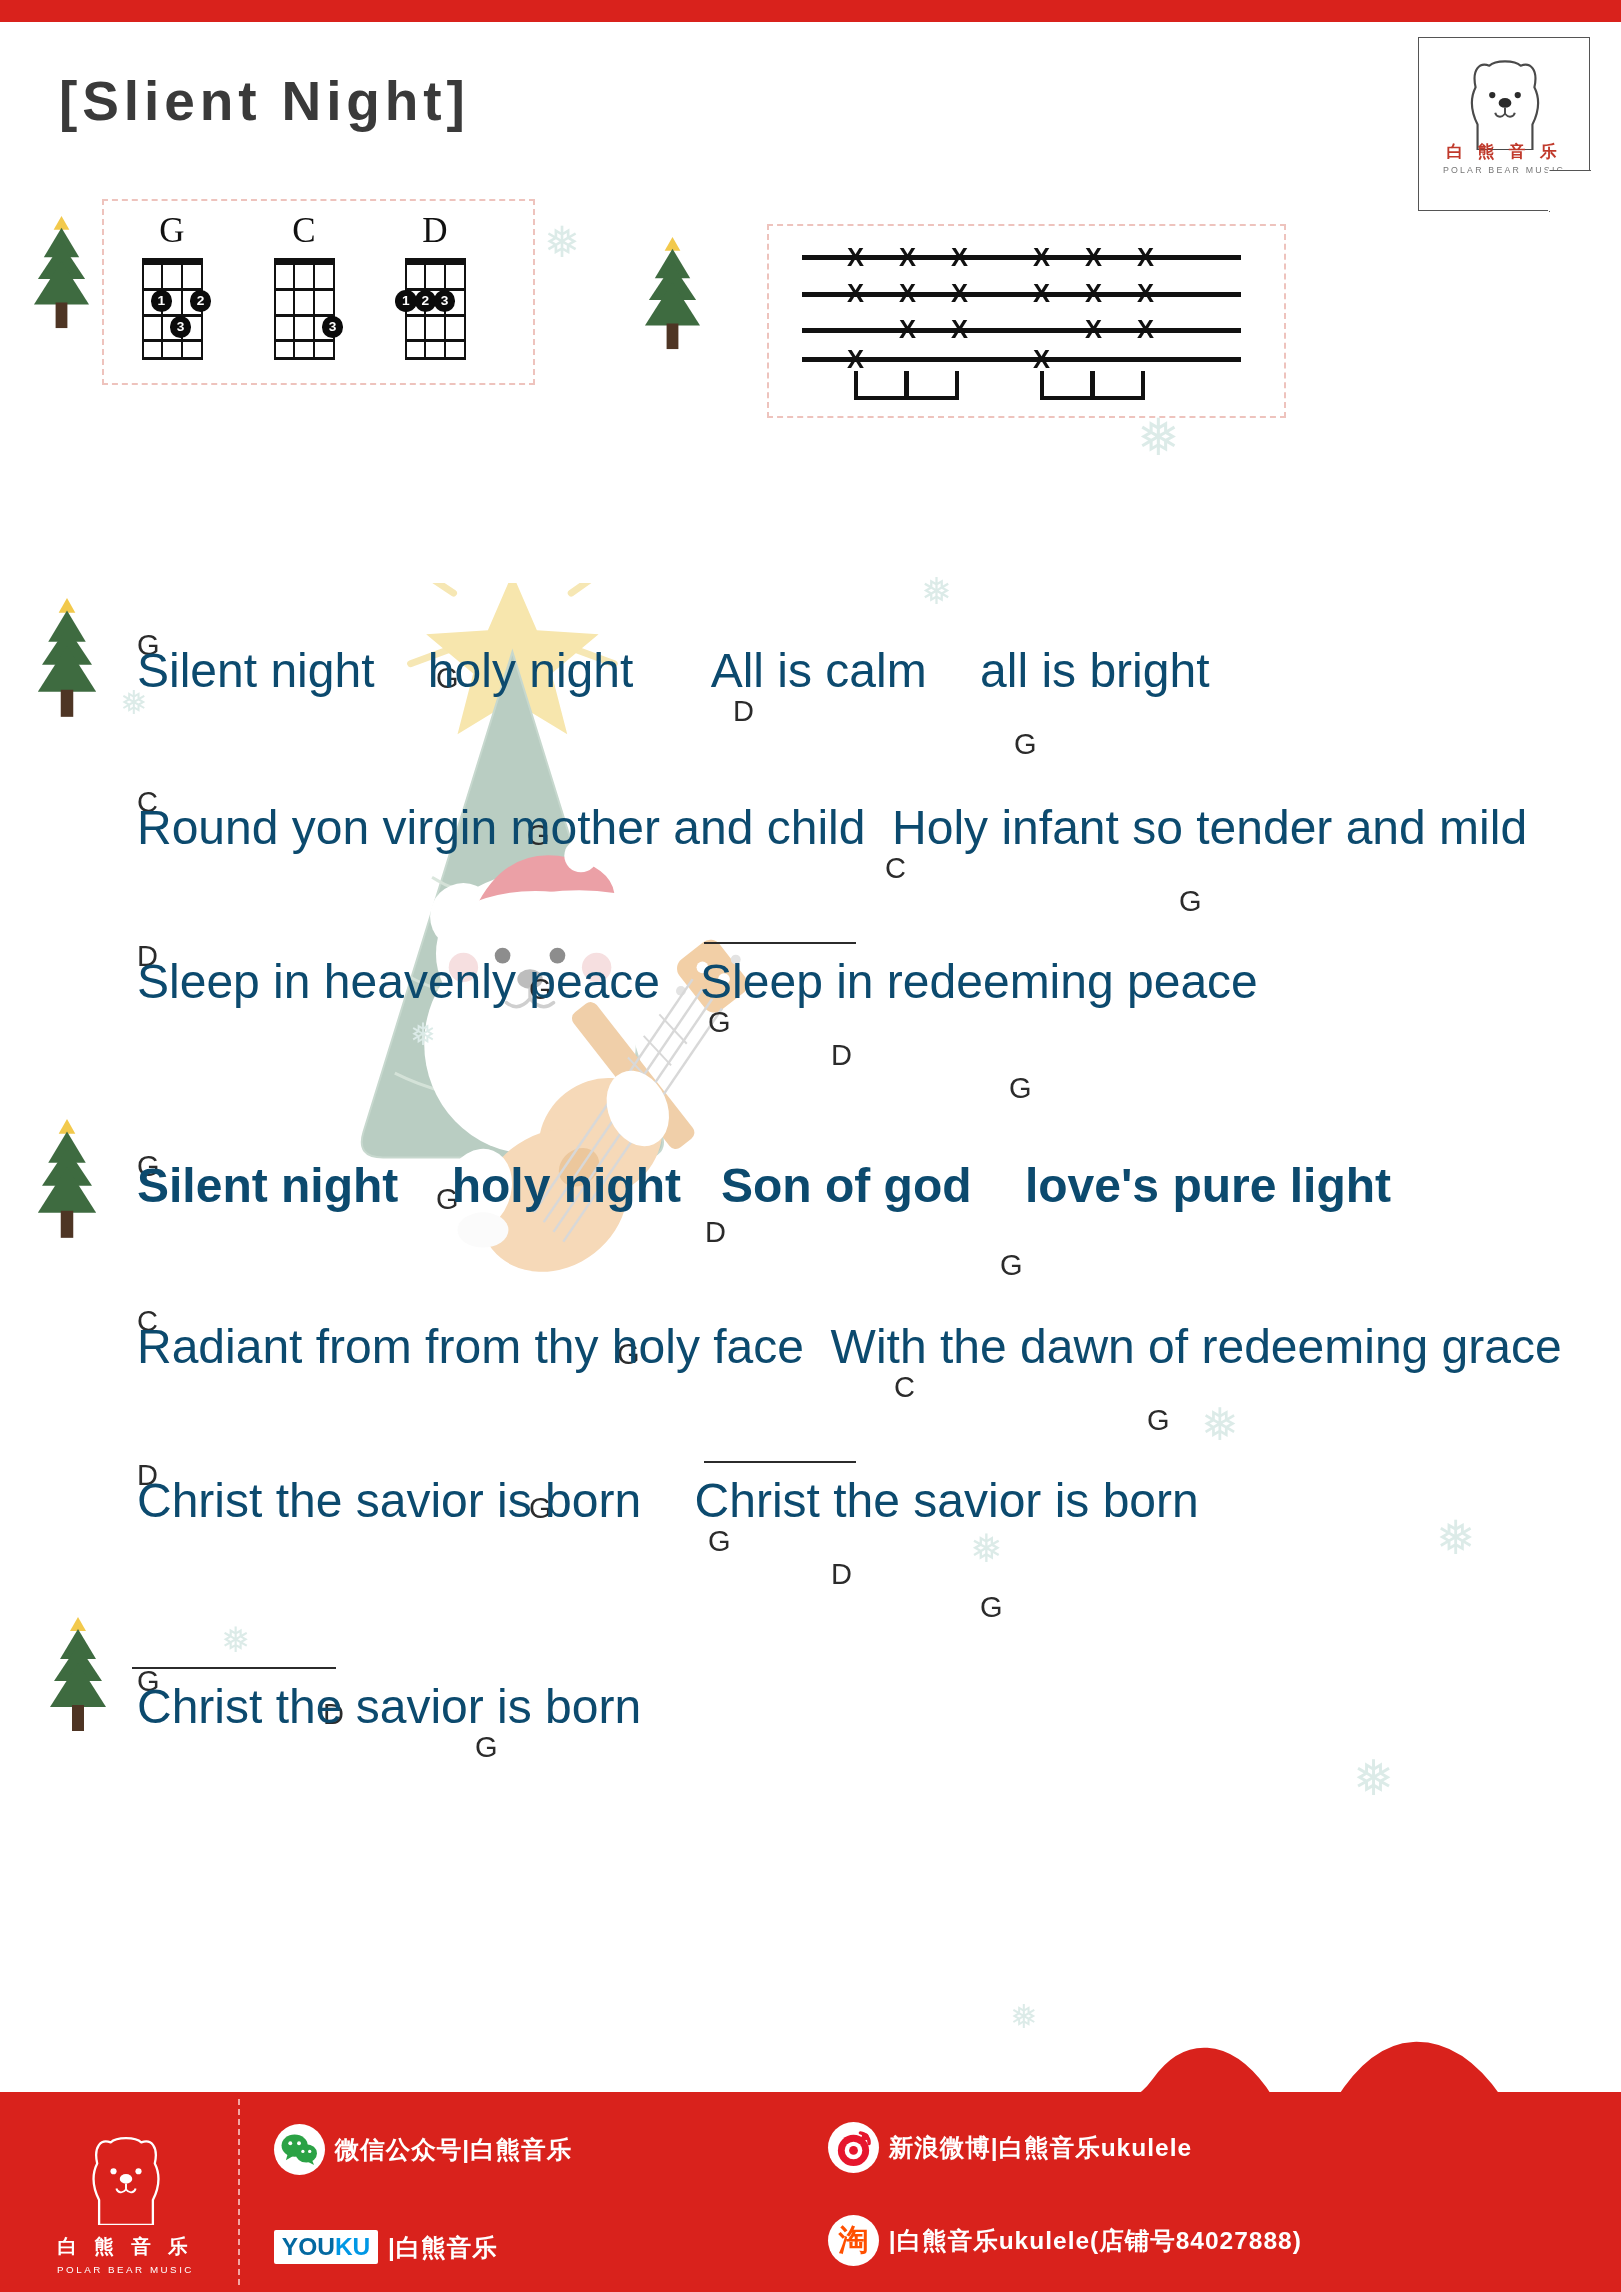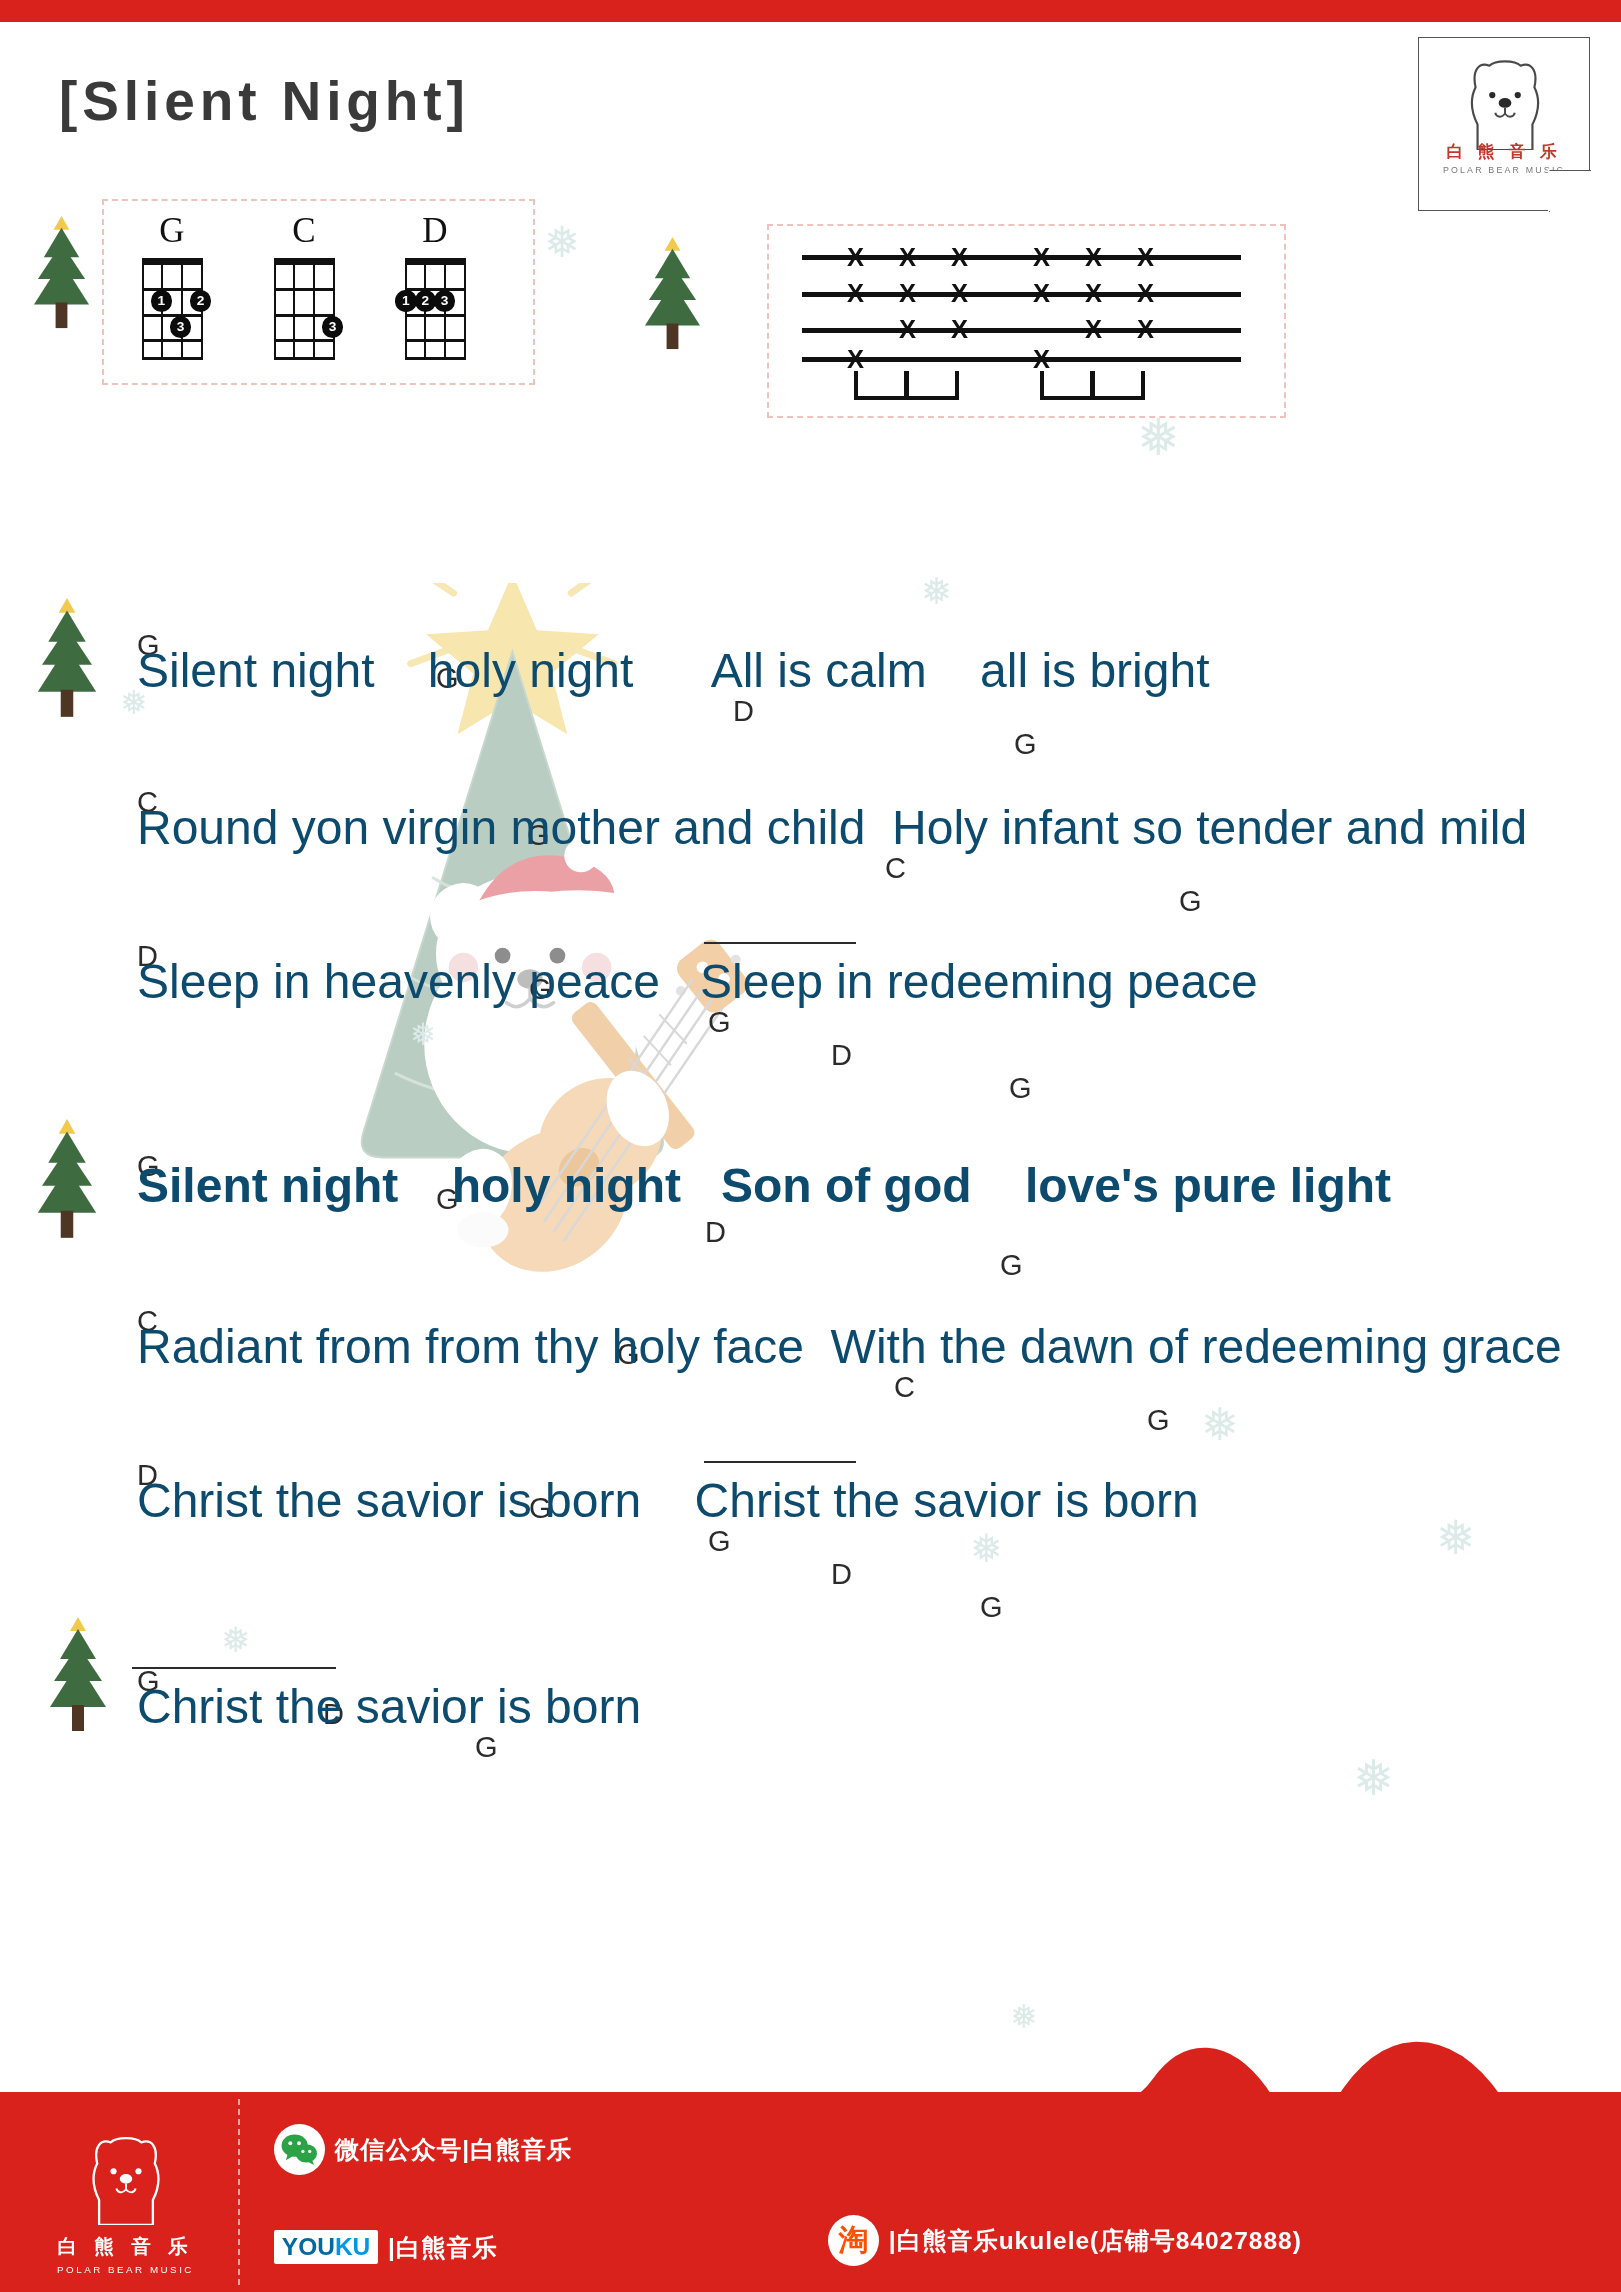--- a/index.html
+++ b/index.html
@@ -462,20 +462,32 @@
   </div>
 
   <div class="frow" style="left:274px;bottom:29px;">
     <span class="youkubox">
       <span style="color:#0369a1;">YOU</span>
       <span style="color:#0098e5;">KU</span>
     </span>
     <span class="txt">|白熊音乐</span>
   </div>
 
+  <div class="frow" style="left:828px;bottom:120px;">
+    <span class="icn">
+      <svg width="41" height="41" viewBox="0 0 42 42">
+        <circle cx="21" cy="24" r="16" fill="#e6162d"></circle>
+        <circle cx="21" cy="24" r="9" fill="#fff"></circle>
+        <circle cx="21" cy="24" r="4.5" fill="#e6162d"></circle>
+        <path d="M28 6 a10 10 0 0 1 9 11" fill="none" stroke="#e6162d" stroke-width="3.4" stroke-linecap="round"></path>
+        <circle cx="33" cy="10" r="3.6" fill="#e6162d"></circle>
+      </svg>
+    </span>
+    <span class="txt">新浪微博|白熊音乐ukulele</span>
+  </div>
 
   <div class="frow" style="left:828px;bottom:27.4px;">
     <span class="icn" style="background:#fff;">
       <span style="color:#ff5000;font-size:30px;font-weight:700;font-family:'Liberation Sans',sans-serif;">淘</span>
     </span>
     <span class="txt">|白熊音乐ukulele(店铺号84027888)</span>
   </div>
 
 </div>
 

